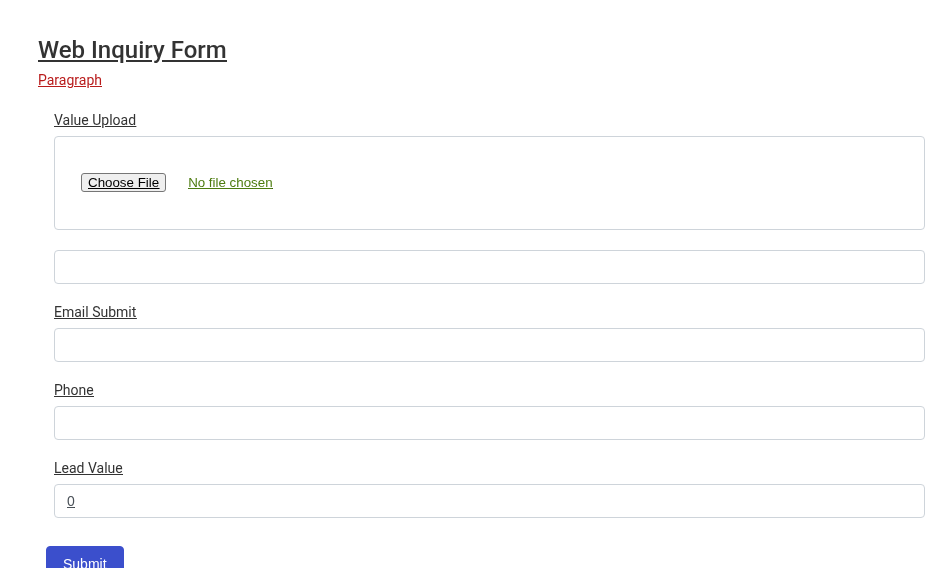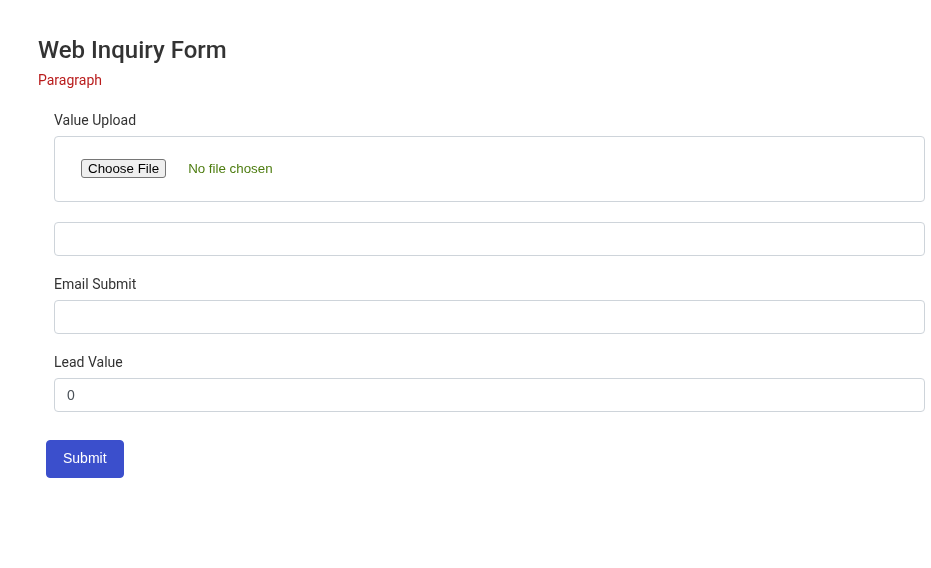--- a/index.html
+++ b/index.html
@@ -1,18 +1,19 @@
 <!DOCTYPE html>
 <html><head>
   <meta charset="utf-8">
   <style>
     * {
       box-sizing: border-box;
       margin: 8px;
       padding: 0;
+      text-decoration: underline;
     }
     body {
       font-family: -apple-system, BlinkMacSystemFont, "Segoe UI", Roboto, "Helvetica Neue", Arial, sans-serif;
       color: #212529;
       background: #fff;
       padding: 12px 14px;
       width: 931px;
     }
     h1 {
       font-size: 24px;
@@ -47,21 +48,21 @@
       color: #495057;
       background-color: #fff;
       background-clip: padding-box;
       border: 1px solid #ced4da;
       border-radius: 4px;
       height: 34px;
     }
     .file-control {
       display: block;
       width: 100%;
-      padding: 6px 10px;
+      padding: 20px 10px;
       font-size: 14px;
       line-height: 1.5;
       background-color: #fff;
       border: 1px solid #ced4da;
       border-radius: 4px;
     }
     .file-inner {
       display: flex;
       align-items: center;
       gap: 6px;
@@ -113,20 +114,24 @@
   <div class="form-group">
     <input type="text" class="form-control" value="" style="">
   </div>
 
 
   <div class="form-group">
     <label class="form-label">Email Submit</label>
     <input type="text" class="form-control" value="" style="">
   </div>
 
+  <div class="form-group">
+    <label class="form-label">Phone</label>
+    <input type="text" class="form-control" value="" style="">
+  </div>
 
   <div class="form-group">
     <label class="form-label">Lead Value</label>
     <input type="text" class="form-control" value="0" style="">
   </div>
 
   <button type="button" class="btn-submit">Submit</button>
 </form>
 
 </body></html>

